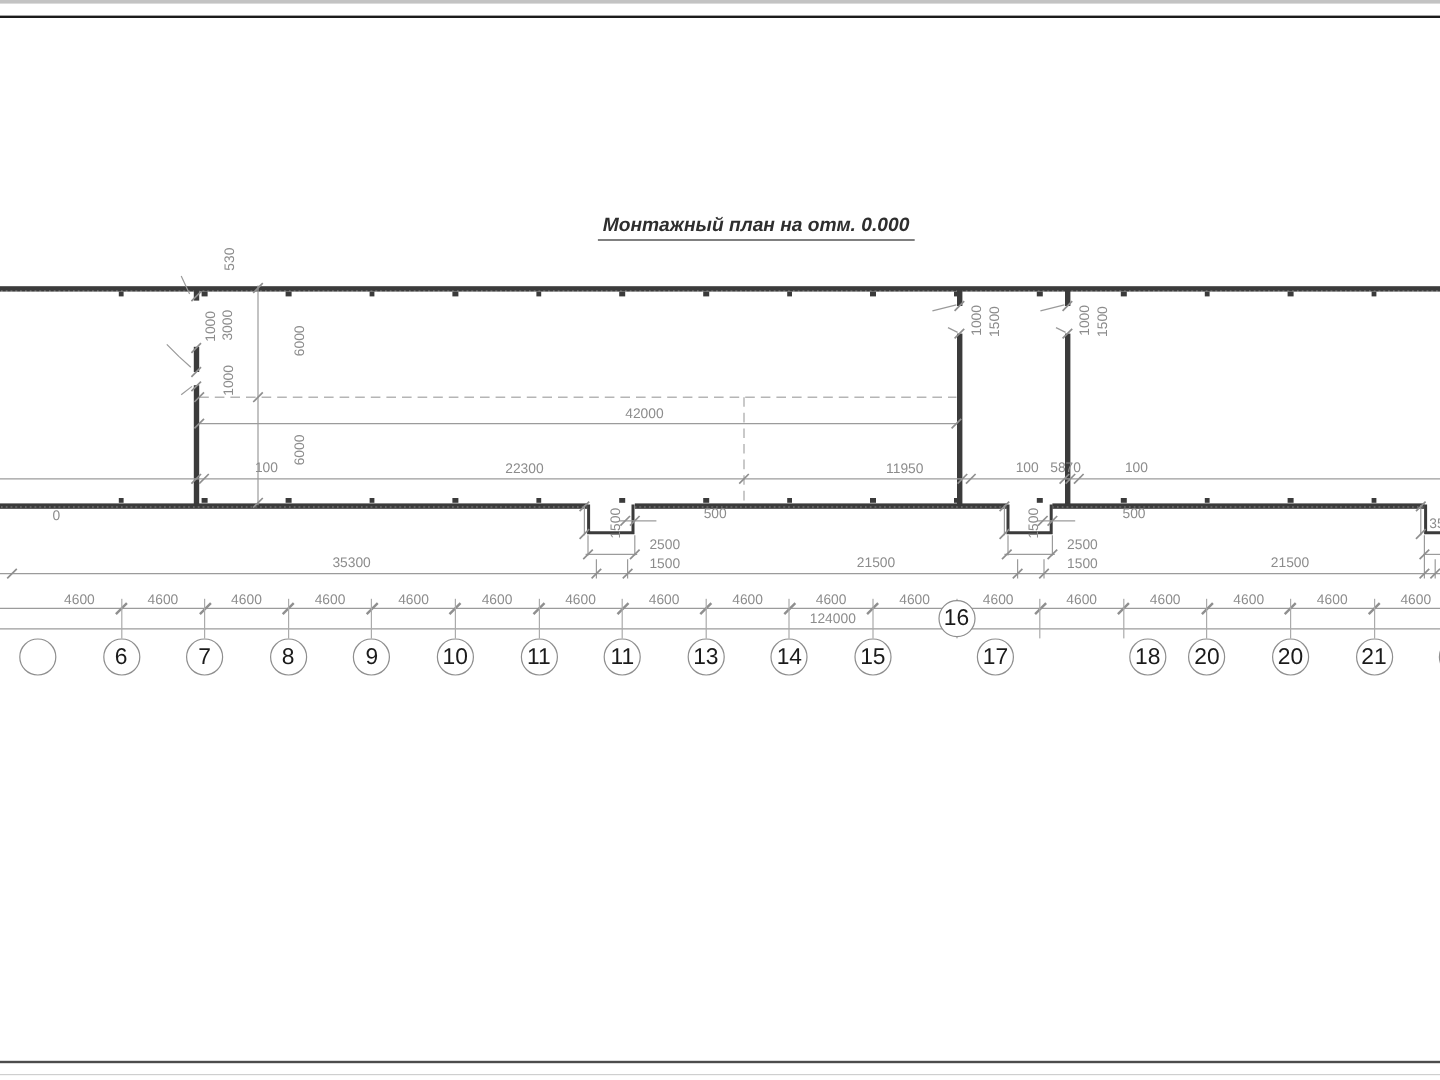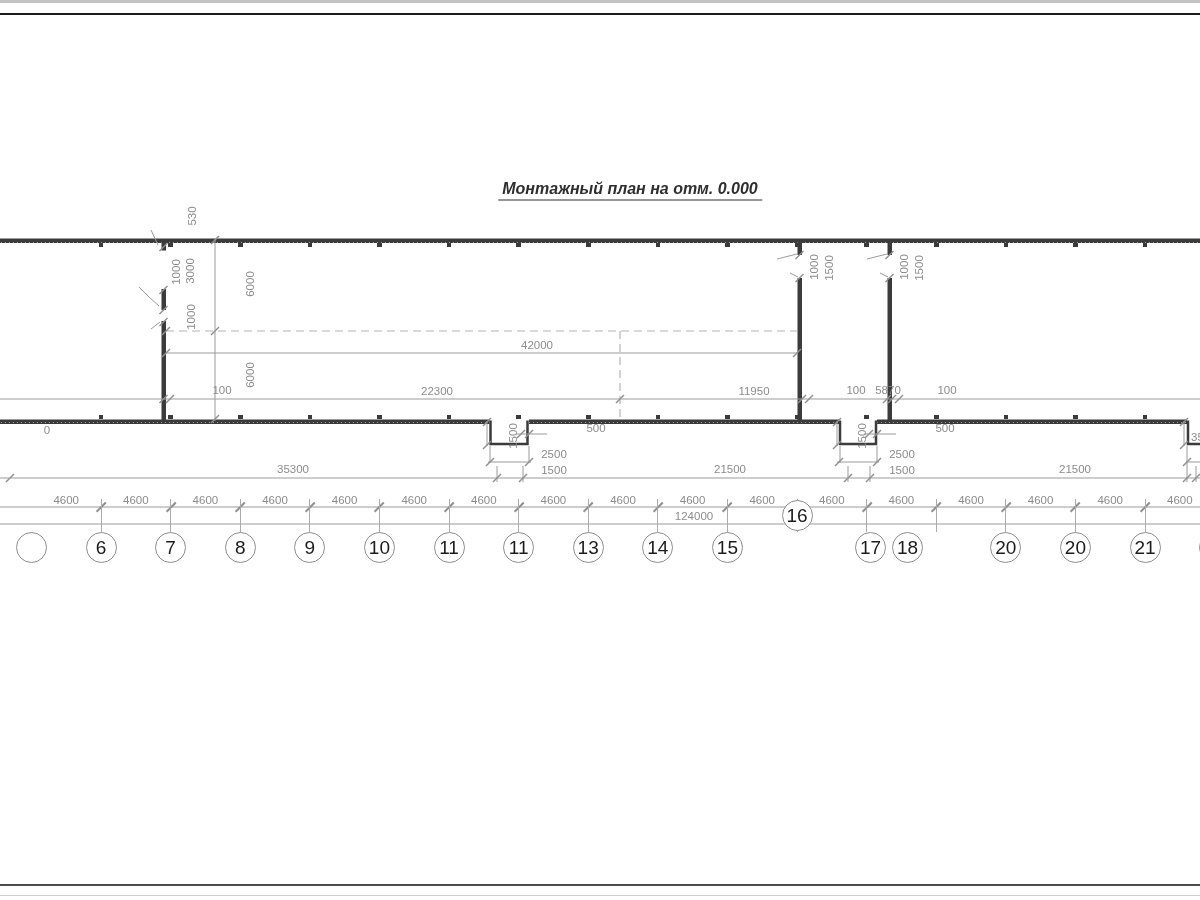--- a/index.html
+++ b/index.html
@@ -267,28 +267,28 @@
       <div class="vext" style="left: 752.5px; top: 499px; height: 33px;"></div>
       <div class="wmark" style="left: 750.8px; top: 242.5px;"></div>
       <div class="wmark" style="left: 750.8px; top: 415.3px;"></div>
       <div class="bubble" style="left: 737.5px; top: 500px;">
         <span>16</span>
       </div>
       <div class="tick" style="left: 822.6px; top: 507px;"></div>
       <div class="vext" style="left: 822.1px; top: 499px; height: 33px;"></div>
       <div class="wmark" style="left: 820.4px; top: 242.5px;"></div>
       <div class="wmark" style="left: 820.4px; top: 415.3px;"></div>
-      <div class="bubble" style="left: 811px; top: 531.5px; text-align: center;">
+      <div class="bubble" style="left: 770px; top: 531.5px; text-align: center;">
         <span>17</span>
       </div>
       <div class="tick" style="left: 892.2px; top: 507px;"></div>
       <div class="vext" style="left: 891.7px; top: 499px; height: 33px;"></div>
       <div class="wmark" style="left: 890px; top: 242.5px;"></div>
       <div class="wmark" style="left: 890px; top: 415.3px;"></div>
-      <div class="bubble" style="left: 848px; top: 531.5px;">
+      <div class="bubble" style="left: 897px; top: 531.5px;">
         <span>18</span>
       </div>
       <div class="tick" style="left: 961.8px; top: 507px;"></div>
       <div class="vext" style="left: 961.3px; top: 499px; height: 33px;"></div>
       <div class="wmark" style="left: 959.6px; top: 242.5px;"></div>
       <div class="wmark" style="left: 959.6px; top: 415.3px;"></div>
       <div class="bubble" style="left: 946.3px; top: 531.5px;">
         <span>20</span>
       </div>
       <div class="tick" style="left: 1031.4px; top: 507px;"></div>

